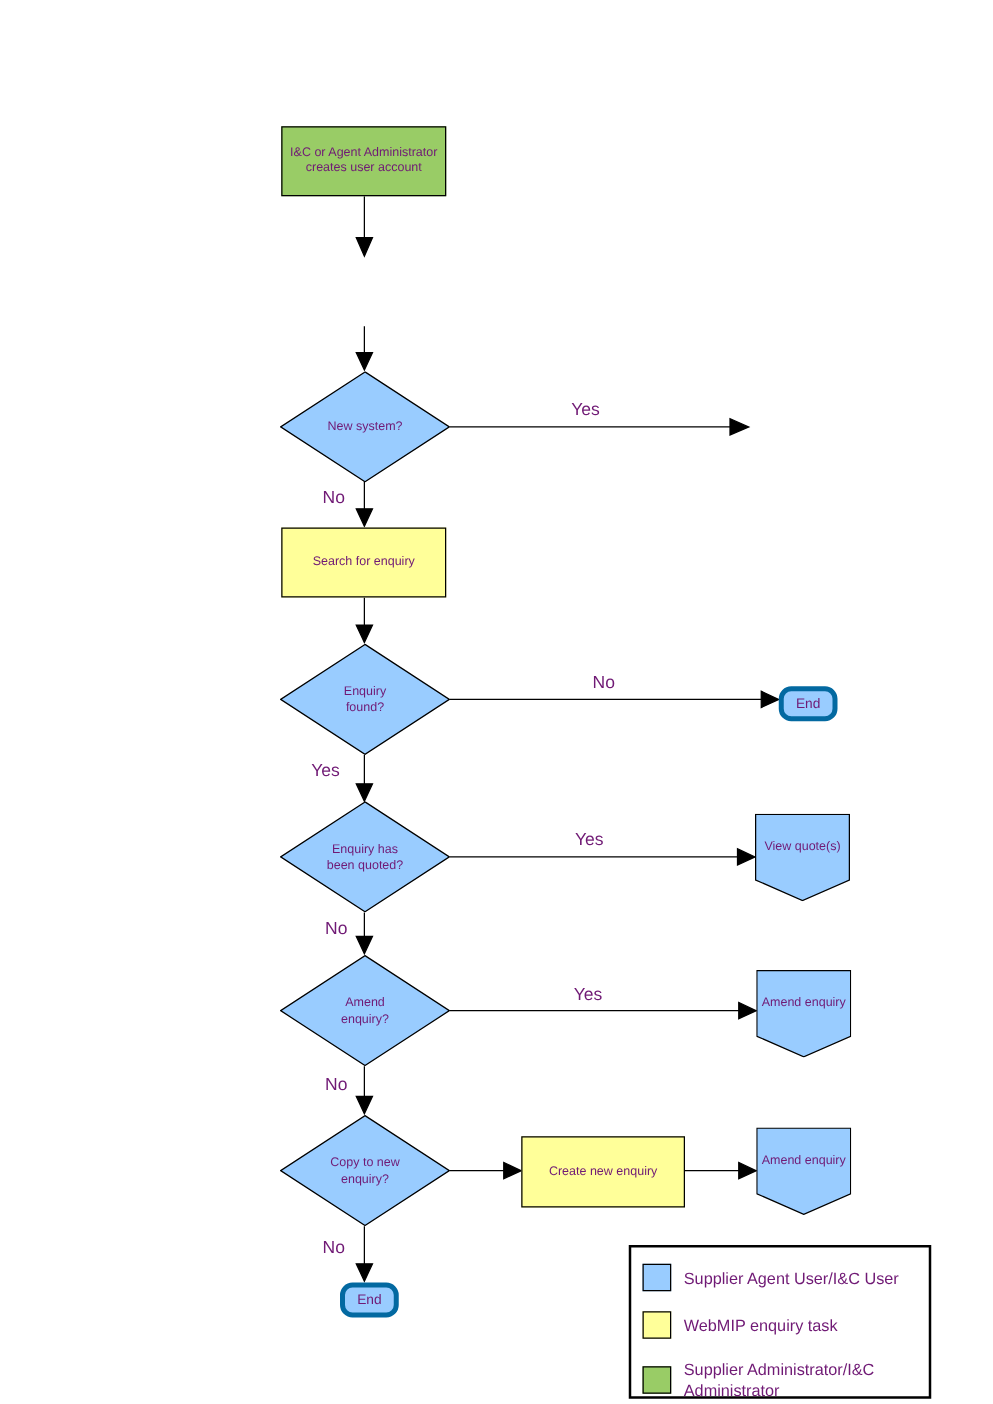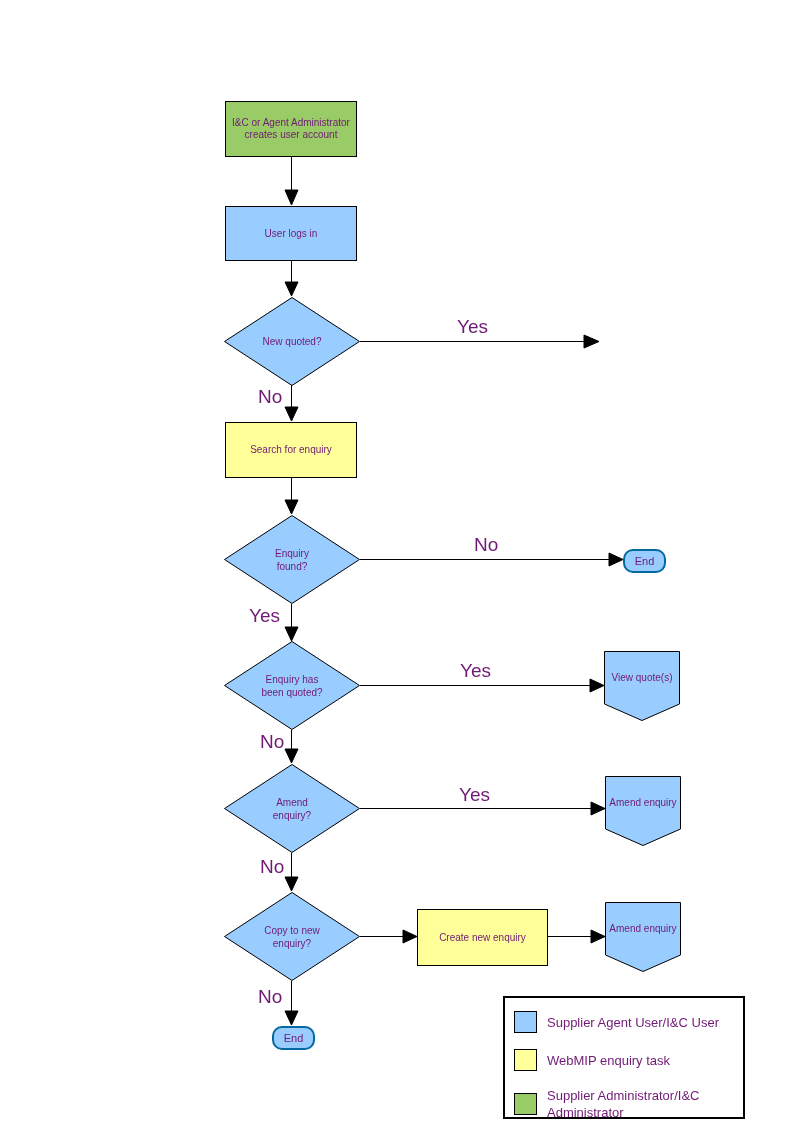--- a/index.html
+++ b/index.html
@@ -19,24 +19,24 @@
   .green  { background:#99CC66; }
   .shape svg { display:block; }
   .shape .lbl {
     position:absolute; left:0; top:0; right:0; display:flex; align-items:center;
     justify-content:center; text-align:center; font-size:10px; line-height:13px;
     white-space:pre-line;
   }
   .diamond .lbl { bottom:0; padding:0 20px; }
   .pent .lbl { height:53px; padding:0 2px; }
   .term {
-    position:absolute; background:#99CCFF; border:2px solid #0369a1; border-radius:10px;
+    position:absolute; background:#99CCFF; border:4px solid #0369a1; border-radius:10px;
     display:flex; align-items:center; justify-content:center; font-size:11px;
   }
-  .edge-label { position:absolute; font-size:19px; line-height:22px; }
+  .edge-label { position:absolute; font-size:14px; line-height:22px; }
   .legend {
     position:absolute; left:503px; top:952px; width:242px; height:123px;
     border:2px solid #000; box-sizing:border-box; background:#fff;
     padding:13px 8px 0 9px; display:flex; flex-direction:column; gap:16px;
   }
   .legend-row { display:flex; align-items:center; gap:10px; }
   .legend-swatch { width:21px; height:20px; border:1px solid #000; flex:0 0 auto; }
   .legend-label { font-size:13px; line-height:17px; width:192px; }
 </style>
 </head>
@@ -75,31 +75,30 @@
       <line x1="360" y1="892.5" x2="404" y2="892.5"></line>
         <polygon points="403,886 403,899 417,892.5"></polygon>
       <line x1="548" y1="892.5" x2="592" y2="892.5"></line>
         <polygon points="591,886 591,899 605,892.5"></polygon>
     </g>
   </svg>
 
   <div class="node rect green" style="left:225px; top:57px; width:132px; height:56px;">I&amp;C or Agent Administrator
 creates user account</div>
 
-  <div class="node rect blue" style="left:225px; top:162px; width:132px; height:55px;">User logs in</div>
 
   <div class="node rect yellow" style="left:225px; top:378px; width:132px; height:56px;">Search for enquiry</div>
 
   <div class="node rect yellow" style="left:417px; top:865px; width:131px; height:57px;">Create new enquiry</div>
 
   <div class="node shape diamond" style="left:224px; top:253px; width:136px; height:89px;">
     <svg width="136" height="89" viewBox="0 0 136 89">
       <polygon points="68,0.5 135.5,44.5 68,88.5 0.5,44.5" fill="#99CCFF" stroke="#000"></polygon>
     </svg>
-    <div class="lbl">New quoted?</div>
+    <div class="lbl">New system?</div>
   </div>
 
   <div class="node shape diamond" style="left:224px; top:471px; width:136px; height:89px;">
     <svg width="136" height="89" viewBox="0 0 136 89">
       <polygon points="68,0.5 135.5,44.5 68,88.5 0.5,44.5" fill="#99CCFF" stroke="#000"></polygon>
     </svg>
     <div class="lbl">Enquiry
 found?</div>
   </div>
 

